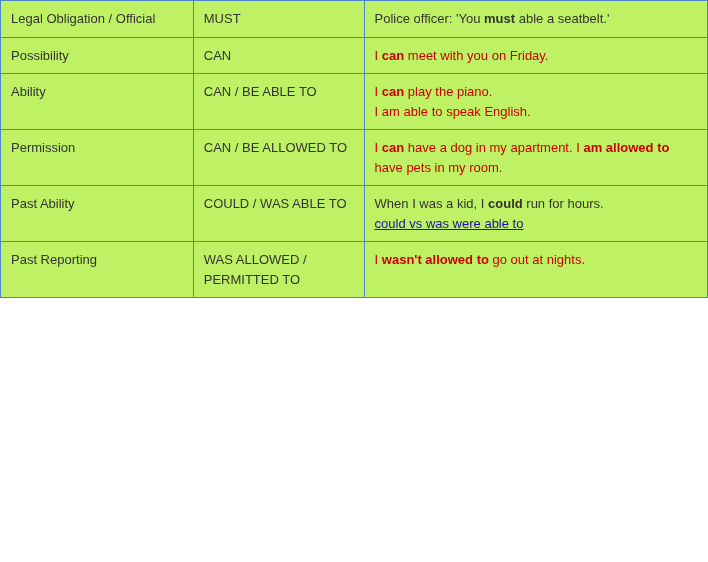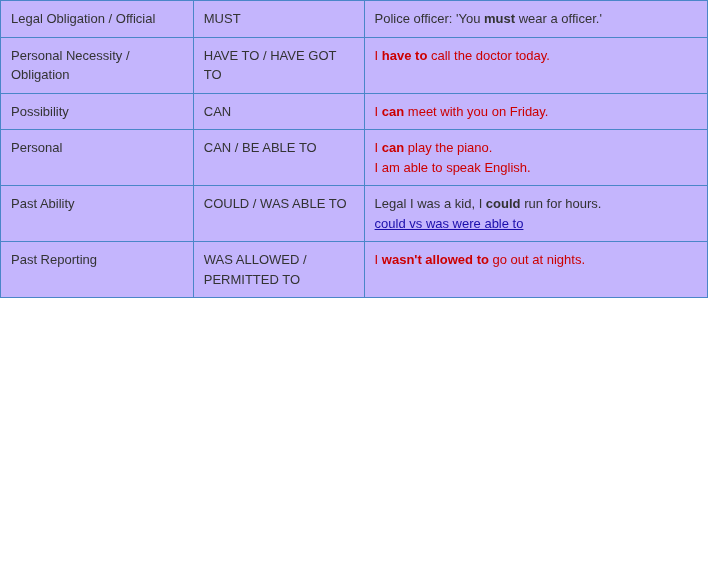--- a/index.html
+++ b/index.html
@@ -10,21 +10,21 @@
       width: 708px;
     }
     table {
       width: 708px;
       border-collapse: collapse;
     }
     td {
       border: 1px solid #4a86c8;
       padding: 8px 10px;
       vertical-align: top;
-      background: #c4b5fd;
+      background: #bef264;
       line-height: 1.5;
     }
     td:first-child {
       width: 193px;
       color: #333;
     }
     td:nth-child(2) {
       width: 171px;
       color: #333;
       font-weight: normal;
@@ -35,41 +35,41 @@
     }
   </style>
 </head>
 <body>
 
 <table>
   <tbody id="table-body">
   <tr>
         <td>Legal Obligation / Official</td>
         <td>MUST</td>
-        <td><span>Police officer: 'You </span><span style="font-weight: bold;">must</span><span> wear a officer.'</span></td>
-      </tr>
-      <tr>
-        <td>Personal Necessity / Obligation</td>
-        <td>HAVE TO / HAVE GOT TO</td>
-        <td><span style="color: rgb(204, 0, 0);">I </span><span style="color: rgb(204, 0, 0); font-weight: bold;">have to</span><span style="color: rgb(204, 0, 0);"> call the doctor today.</span></td>
+        <td><span>Police officer: 'You </span><span style="font-weight: bold;">must</span><span> able a seatbelt.'</span></td>
       </tr>
       <tr>
         <td>Possibility</td>
         <td>CAN</td>
         <td><span style="color: rgb(204, 0, 0);">I </span><span style="color: rgb(204, 0, 0); font-weight: bold;">can</span><span style="color: rgb(204, 0, 0);"> meet with you on Friday.</span></td>
       </tr>
       <tr>
-        <td>Personal</td>
+        <td>Ability</td>
         <td>CAN / BE ABLE TO</td>
         <td><span style="color: rgb(204, 0, 0);">I </span><span style="color: rgb(204, 0, 0); font-weight: bold;">can</span><span style="color: rgb(204, 0, 0);"> play the piano.</span><br><span style="color: rgb(204, 0, 0);">I </span><span style="color: rgb(204, 0, 0); font-weight: normal;">am able to</span><span style="color: rgb(204, 0, 0); text-align: right;"> speak English.</span></td>
       </tr>
       <tr>
+        <td>Permission</td>
+        <td>CAN / BE ALLOWED TO</td>
+        <td><span style="color: rgb(204, 0, 0);">I </span><span style="color: rgb(204, 0, 0); font-weight: bold;">can</span><span style="color: rgb(204, 0, 0);"> have a dog in my apartment. I </span><span style="color: rgb(204, 0, 0); font-weight: bold;">am allowed to</span><span style="color: rgb(204, 0, 0);"> have pets in my room.</span></td>
+      </tr>
+      <tr>
         <td>Past Ability</td>
         <td>COULD / WAS ABLE TO</td>
-        <td><span>Legal I was a kid, I </span><span style="font-weight: bold;">could</span><span> run for hours.</span><br><span style="color: rgb(26, 13, 171); text-decoration: underline; cursor: pointer;">could vs was were able to</span></td>
+        <td><span>When I was a kid, I </span><span style="font-weight: bold;">could</span><span> run for hours.</span><br><span style="color: rgb(26, 13, 171); text-decoration: underline; cursor: pointer;">could vs was were able to</span></td>
       </tr>
       <tr>
         <td>Past Reporting</td>
         <td>WAS ALLOWED / PERMITTED TO</td>
         <td><span style="color: rgb(204, 0, 0);">I </span><span style="color: rgb(204, 0, 0); font-weight: bold;">wasn't allowed to</span><span style="color: rgb(204, 0, 0); margin-top: 24px;"> go out at nights.</span></td>
       </tr>
     </tbody>
 </table>
 
 </body></html>

